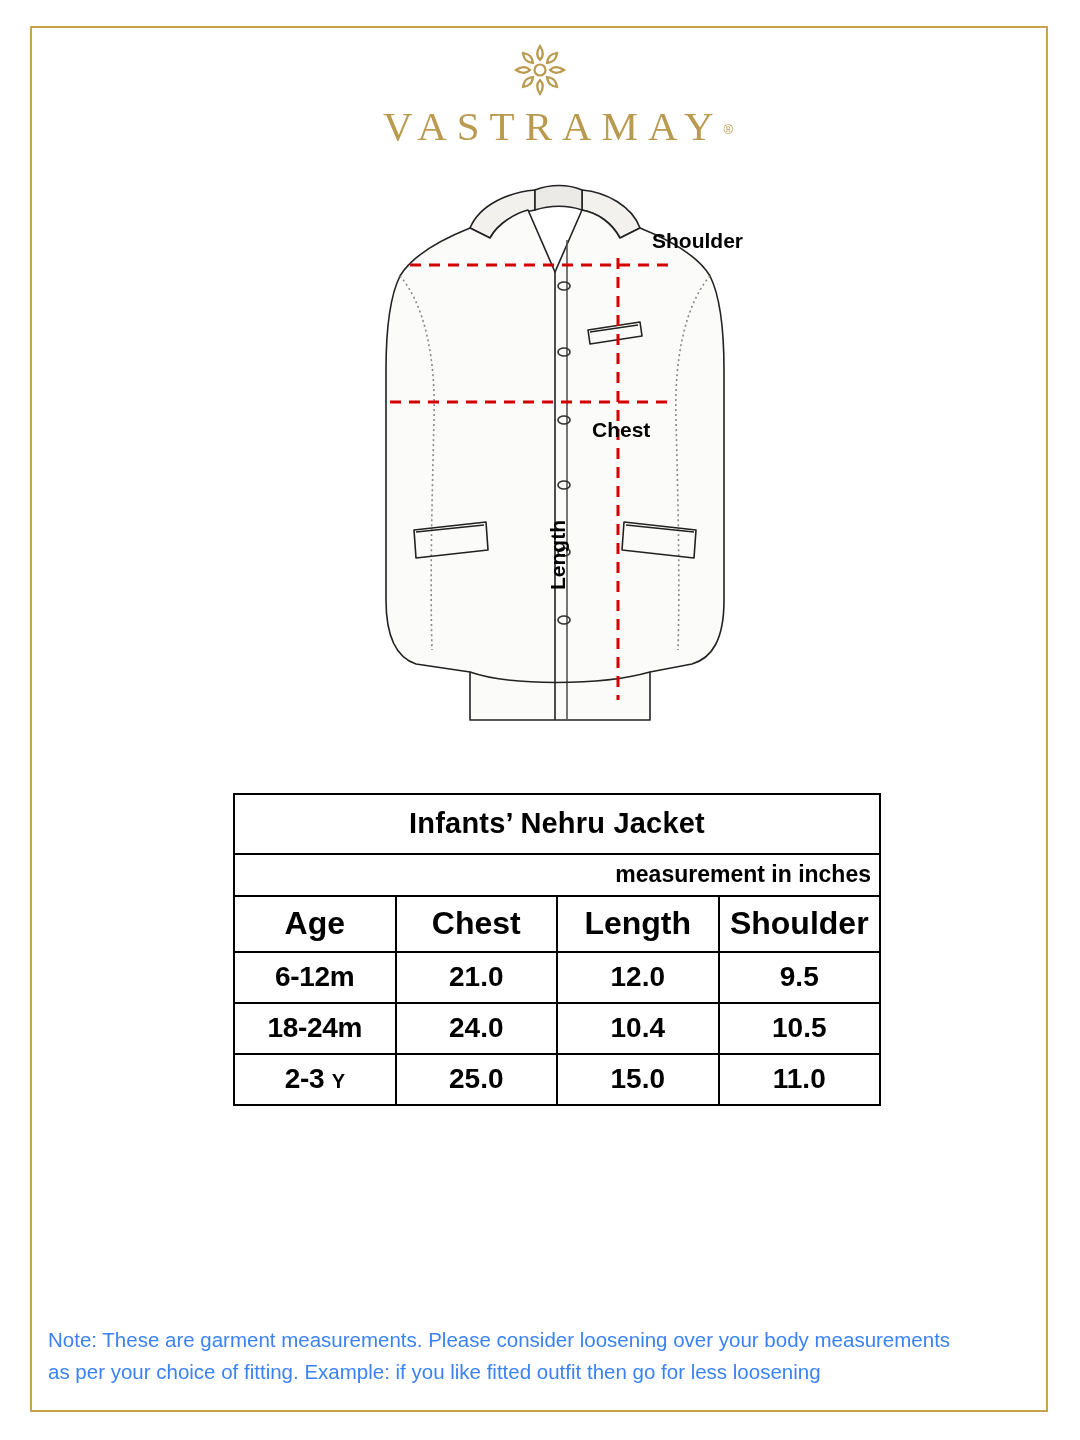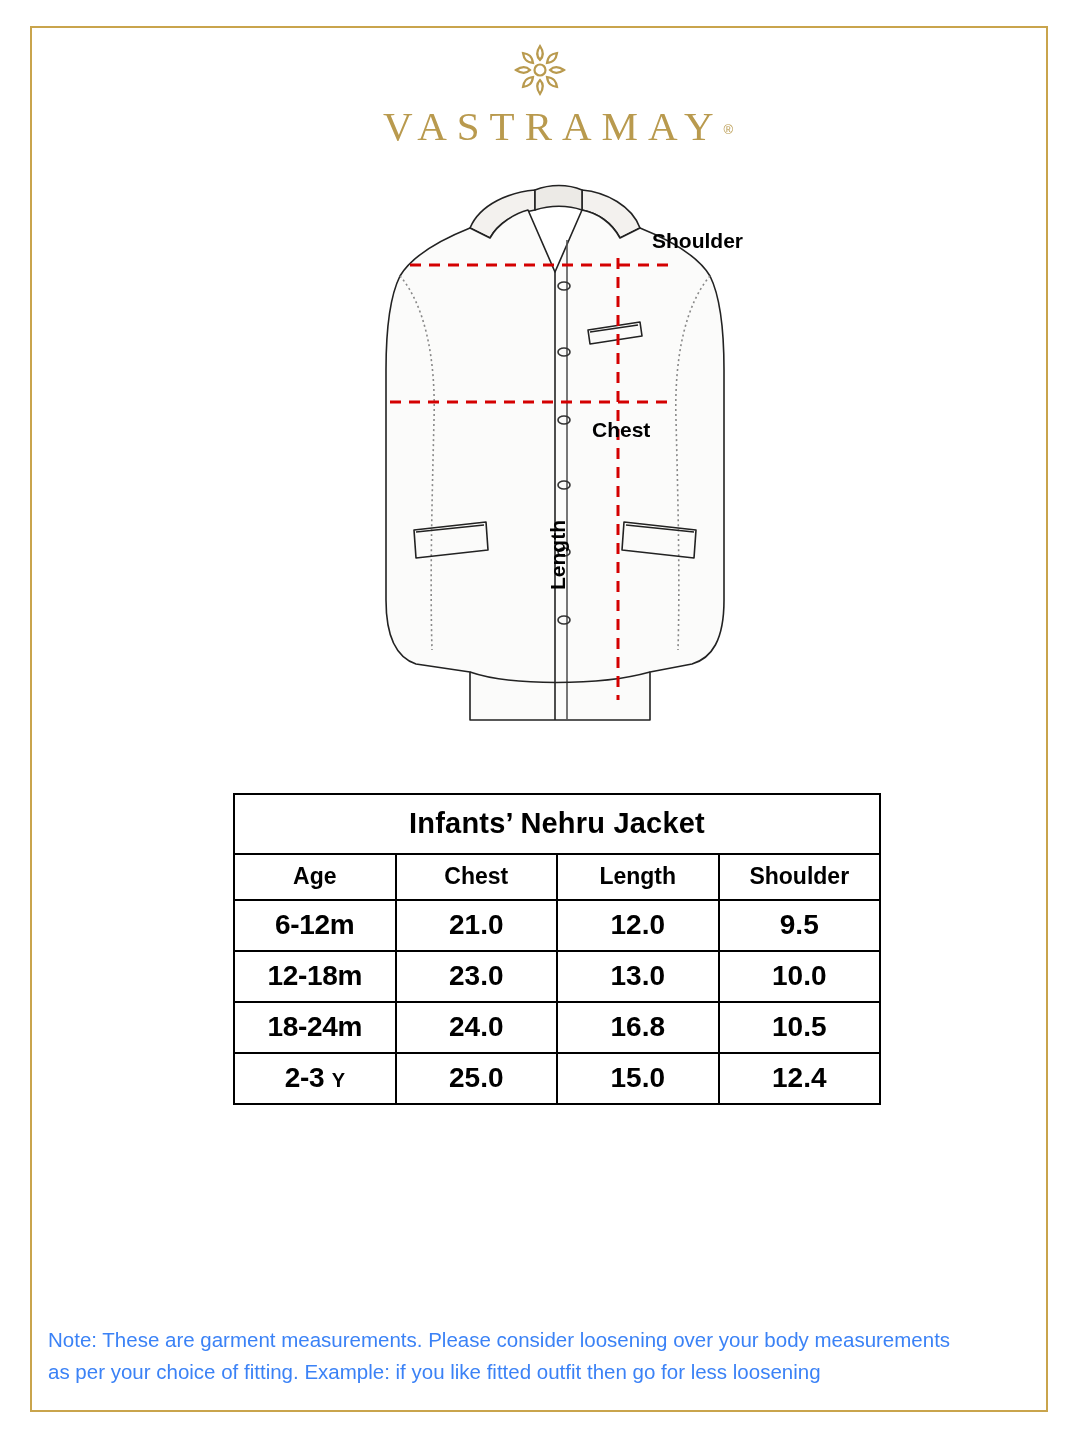--- a/index.html
+++ b/index.html
@@ -106,21 +106,21 @@
     padding: 6px 8px 7px 0;
     border-top: none;
   }
   .unit-blank {
     border-right: none !important;
   }
   .unit-text {
     border-left: none !important;
   }
   .head-row td {
-    font-size: 23px;
+    font-size: 32px;
     font-weight: bold;
     padding: 8px 0 9px 0;
   }
   .data-row td {
     font-size: 28px;
     font-weight: bold;
     padding: 8px 0 9px 0;
     border-radius: 16px;
   }
   .age-cell { letter-spacing: -0.3px; }
@@ -212,49 +212,47 @@
 
 <div class="label label-shoulder">Shoulder</div>
 <div class="label label-chest">Chest</div>
 <div class="label label-length">Length</div>
 
 <table class="size-table">
   <tbody>
     <tr>
       <td class="table-title" colspan="4">Infants’ Nehru Jacket</td>
     </tr>
+    <tr class="unit-row">
+      <td class="unit-blank"></td>
+      <td class="unit-text" colspan="3">measurement in inches</td>
+    </tr>
     <tr class="head-row">
       <td style="width:166px">Age</td>
       <td style="width:138px">Chest</td>
       <td style="width:150px">Length</td>
       <td>Shoulder</td>
     </tr>
     <tr class="data-row">
       <td class="age-cell"><span>6-12m</span><span class="age-suffix"></span></td>
       <td>21.0</td>
       <td>12.0</td>
       <td>9.5</td>
     </tr>
     <tr class="data-row">
-      <td class="age-cell"><span>12-18m</span><span class="age-suffix"></span></td>
-      <td>23.0</td>
-      <td>13.0</td>
-      <td>10.0</td>
-    </tr>
-    <tr class="data-row">
       <td class="age-cell"><span>18-24m</span><span class="age-suffix"></span></td>
       <td>24.0</td>
-      <td>16.8</td>
+      <td>10.4</td>
       <td>10.5</td>
     </tr>
     <tr class="data-row">
       <td class="age-cell"><span>2-3</span> <span class="age-suffix">Y</span></td>
       <td>25.0</td>
       <td>15.0</td>
-      <td>12.4</td>
+      <td>11.0</td>
     </tr>
   </tbody>
 </table>
 
 <div class="note">
   <span>Note: These are garment measurements. Please consider loosening over your body measurements</span>
   <span class="note-line2">as per your choice of fitting. Example: if you like fitted outfit then go for less loosening</span>
 </div>
 
 </body></html>

